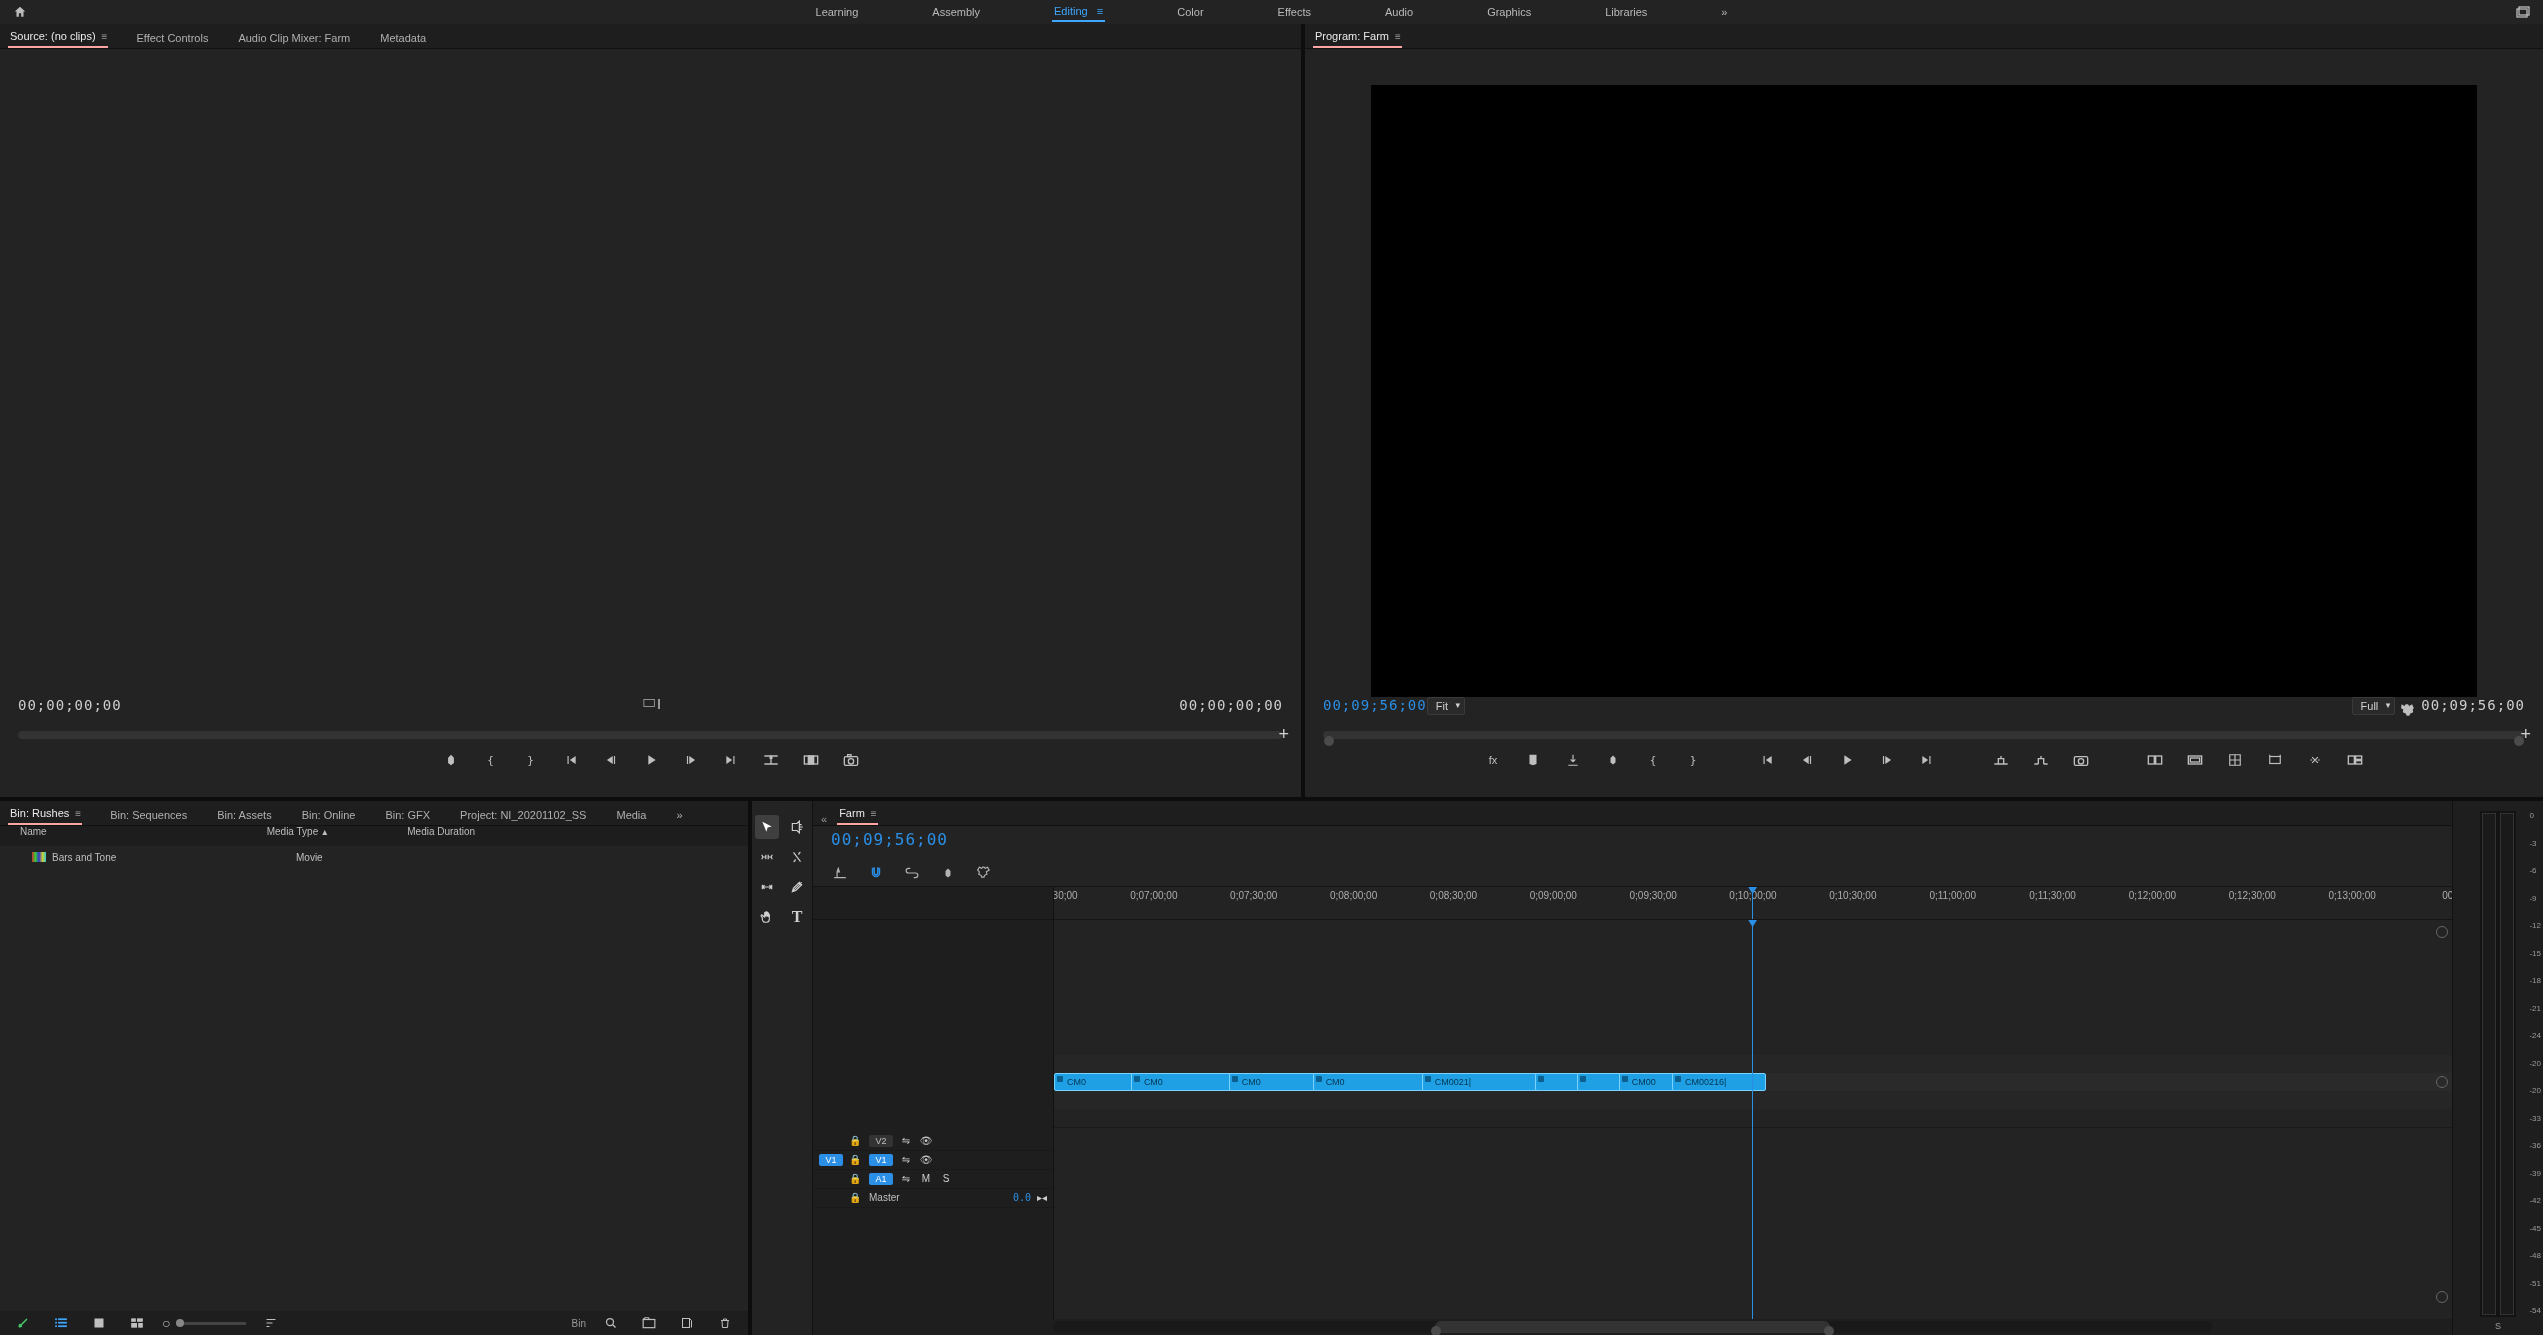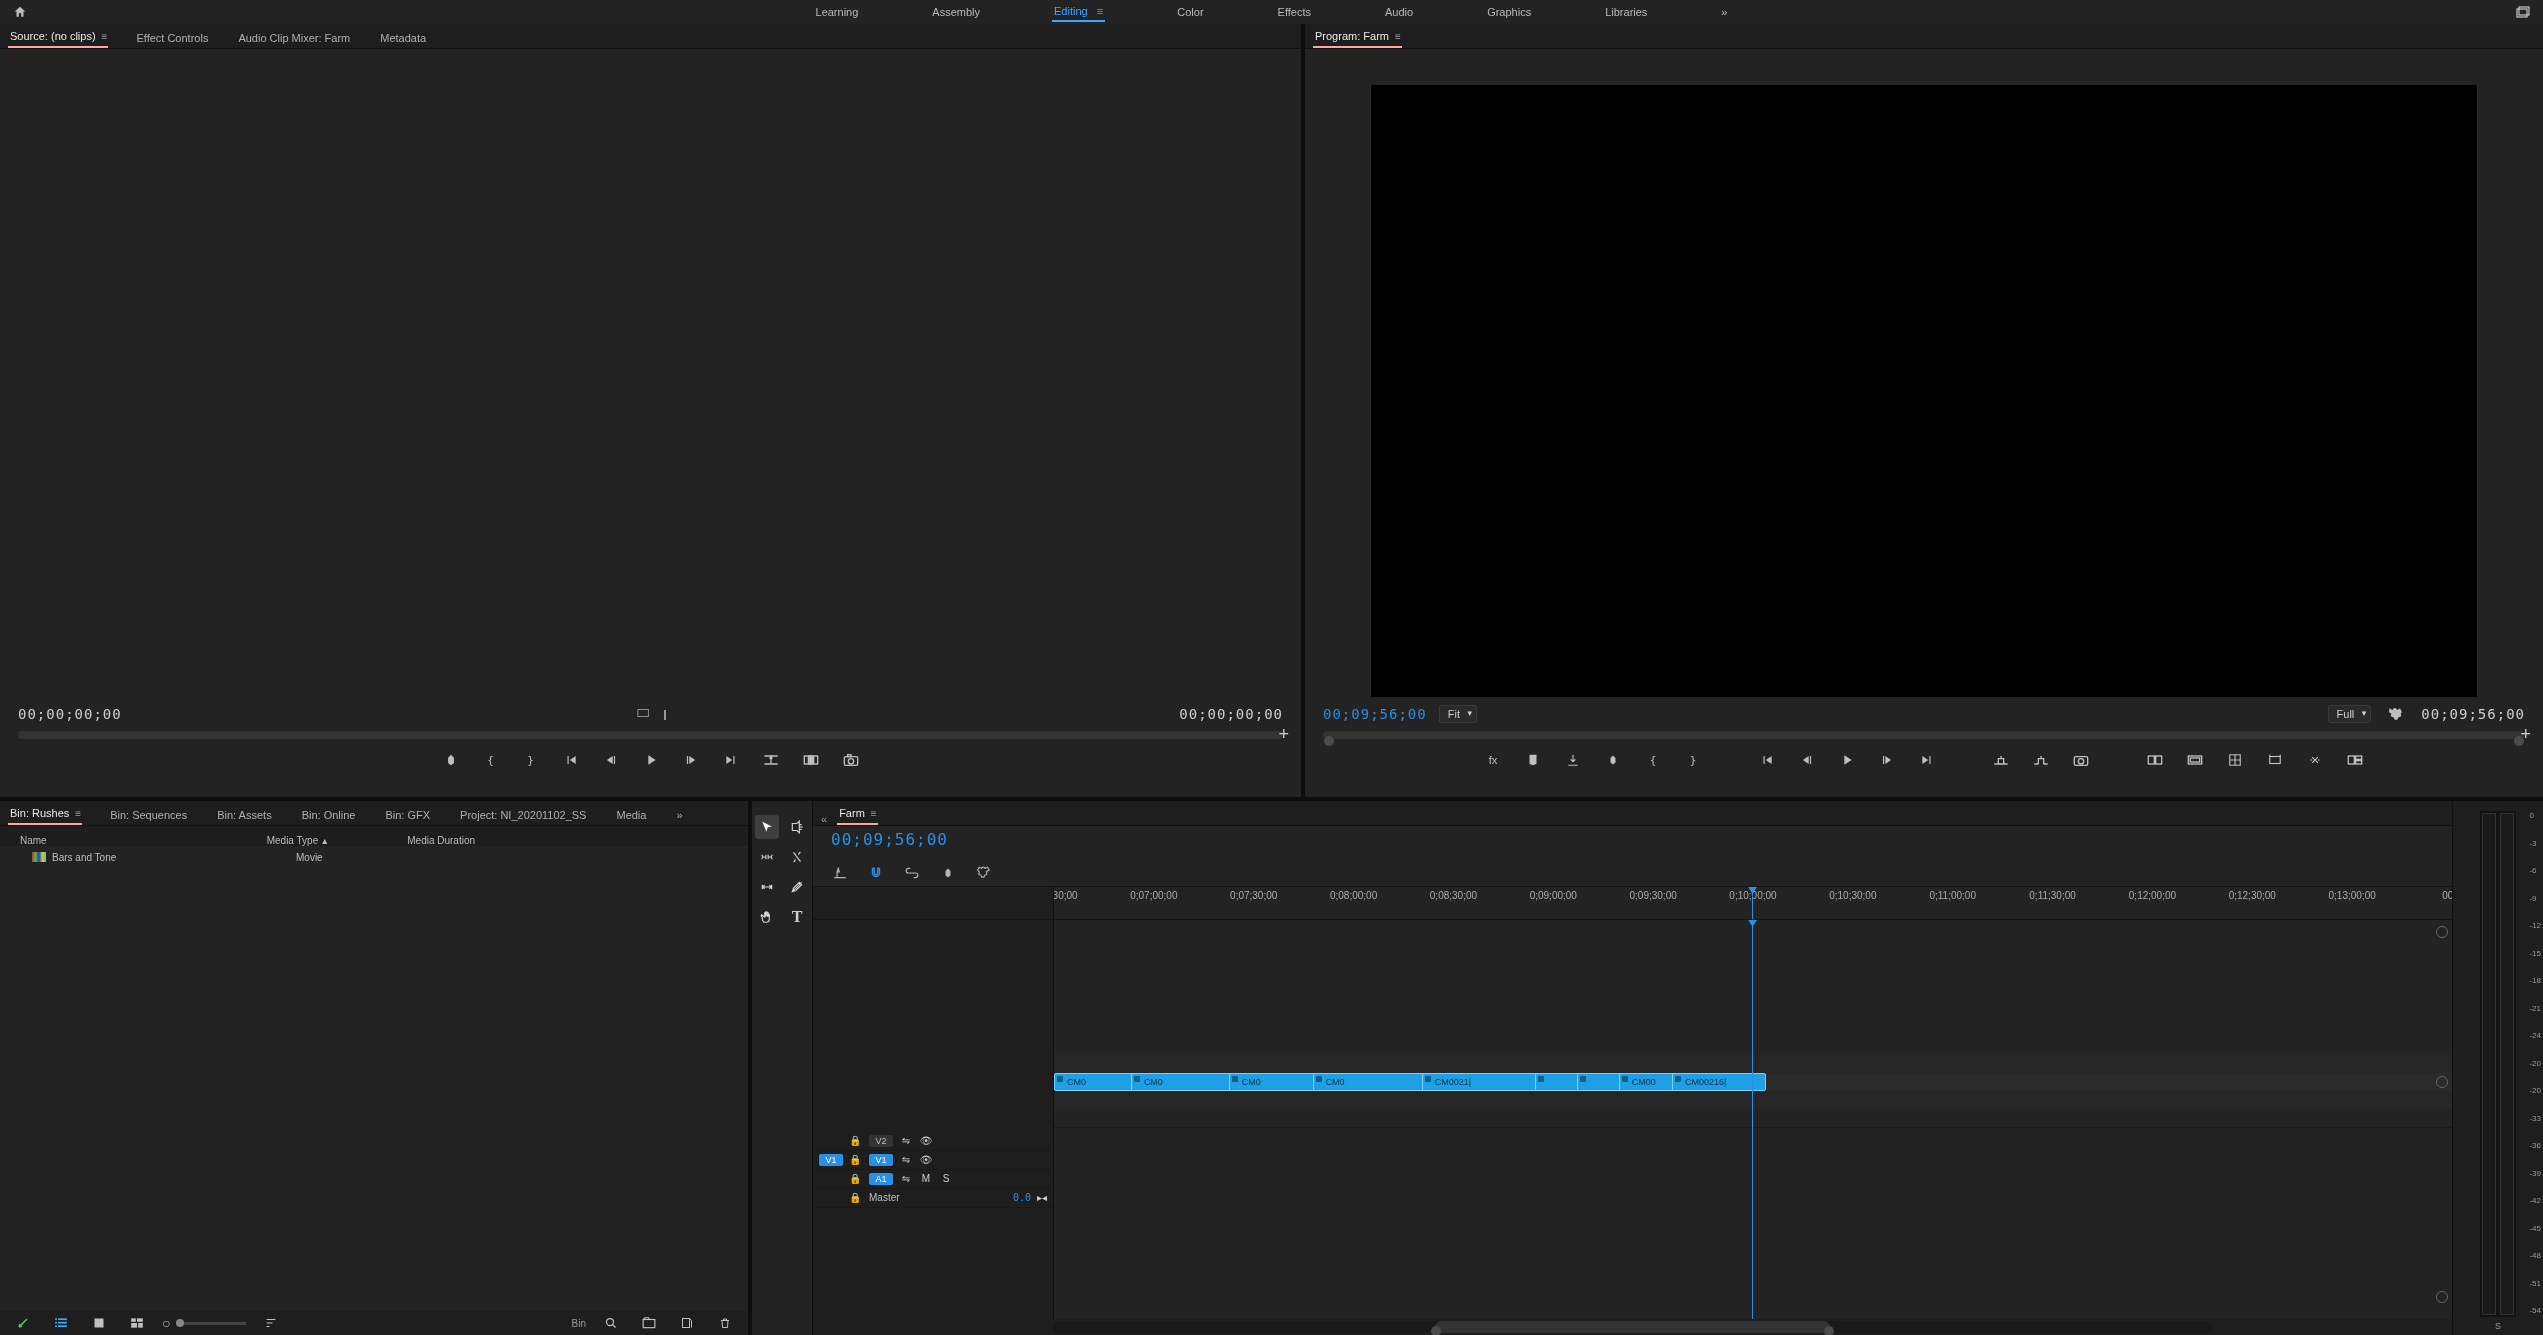--- a/index.html
+++ b/index.html
@@ -18,40 +18,40 @@
   
   .grid { display:grid; grid-template-columns: 1301px 4px 1238px; grid-template-rows: 773px 4px 534px; width:2543px; height:1311px; }
   .splitter-v { background:#0d0d0d; }
   .splitter-h { background:#0d0d0d; grid-column:1 / span 3; }
   .panel { background:#232323; display:flex; flex-direction:column; position:relative; }
   .panel-body { flex:1; position:relative; background:#232323; }
   
   .source-viewer { position:absolute; left:0; right:0; top:0; bottom:100px; background:#232323; }
   .program-viewer { position:absolute; left:66px; right:66px; top:36px; bottom:100px; background:#000; }
   .transport { position:absolute; left:0; right:0; bottom:0; height:100px; display:flex; flex-direction:column; }
-  .tc-row { height:34px; display:flex; align-items:center; padding:0 18px; gap:12px; }
+  .tc-row { height:34px; display:flex; align-items:flex-start; padding:0 18px; }
   .tc { font-family:Menlo,Consolas,monospace; font-size:14px; letter-spacing:1px; }
   .tc.blue { color:#2b8fe6; }
   .tc-row .flex { flex:1; }
   .fit-sel { font-size:11px; color:#cfcfcf; padding:2px 16px 2px 8px; background:#2a2a2a; border:1px solid #3a3a3a; border-radius:2px; position:relative; }
   .zoom-bar { height:20px; margin:0 18px; background:#191919; border-radius:10px; position:relative; }
   .zoom-thumb { position:absolute; height:100%; background:#333; border-radius:10px; }
   .zoom-thumb .h { position:absolute; width:10px; height:10px; border-radius:50%; background:#4b4b4b; top:5px; }
   .btn-row { height:42px; display:flex; align-items:center; justify-content:center; gap:14px; }
   .btn-row.src { justify-content:center; }
   .tbtn { width:26px; height:26px; display:flex; align-items:center; justify-content:center; color:#bfbfbf; border-radius:3px; cursor:pointer; }
   .tbtn svg { display:block; }
   .plus { position:absolute; right:12px; bottom:52px; color:#d0d0d0; font-size:18px; cursor:pointer; }
   
   .proj-path { height:20px; background:#1f1f1f; display:flex; align-items:center; gap:8px; padding:0 10px; color:#b0b0b0; font-size:10px; }
   .search-row { height:22px; display:flex; align-items:center; gap:10px; padding:4px 10px 2px; }
   .search-box { flex:0 0 206px; height:18px; background:#161616; border-radius:9px; display:flex; align-items:center; padding:0 8px; color:#9a9a9a; gap:6px; }
   .search-box input { background:transparent; border:0; outline:none; color:#cfcfcf; font-size:10px; width:100%; }
   .item-count { margin-left:auto; color:#a7a7a7; font-size:10px; padding-right:10px; }
-  .proj-head { height:20px; background:#1d1d1d; display:flex; align-items:flex-end; padding-left:20px; gap:220px; color:#bcbcbc; font-size:10px; }
+  .proj-head { height:20px; background:#1d1d1d; display:flex; align-items:flex-start; padding-left:20px; gap:220px; color:#bcbcbc; font-size:10px; }
   .proj-list { flex:1; background:#232323; padding:2px 10px; }
   .proj-row { display:flex; gap:14px; height:18px; align-items:center; color:#bfbfbf; font-size:10px; padding-left:22px; }
   .proj-row .cell1 { width:250px; display:flex; align-items:center; gap:6px; }
   .proj-foot { height:24px; background:#1e1e1e; display:flex; align-items:center; padding:0 10px; gap:12px; color:#bfbfbf; }
   .proj-foot .spacer { flex:1; }
   .tl-head { position:absolute; left:18px; top:4px; font-family:Menlo,Consolas,monospace; font-size:16px; color:#2b8fe6; letter-spacing:1px; }
   .tl-tools { width:34px; background:#232323; border-right:1px solid #111; display:flex; flex-direction:column; align-items:center; padding-top:14px; gap:18px; }
   .tool { width:24px; height:24px; display:flex; align-items:center; justify-content:center; color:#cfcfcf; cursor:pointer; border-radius:3px; }
   .tool.active { background:#3f3f3f; color:#fff; }
   .tl-top { height:60px; background:#232323; position:relative; border-bottom:1px solid #141414; }

